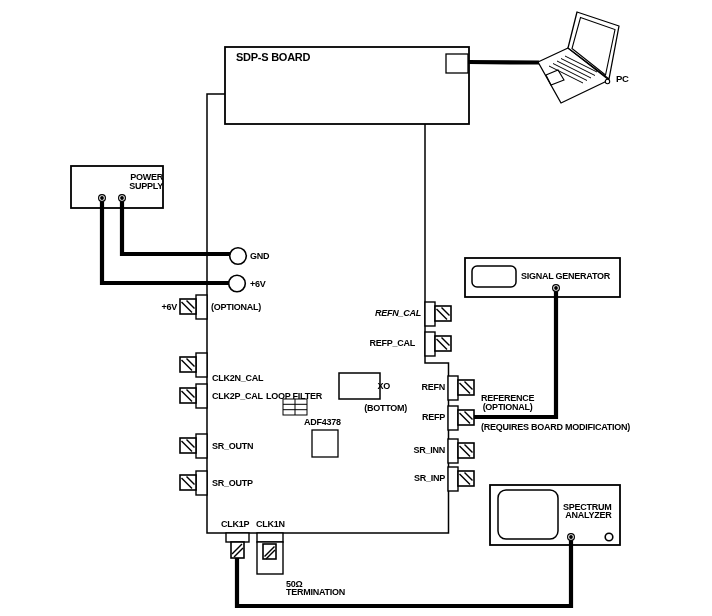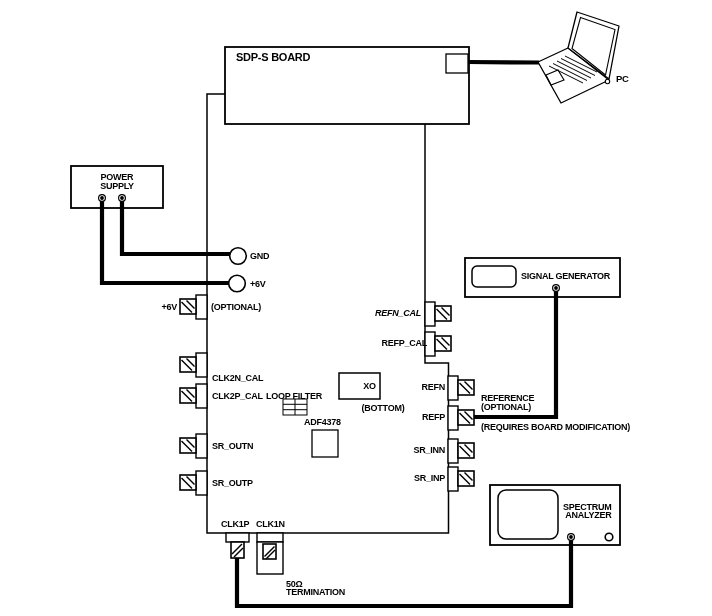--- a/index.html
+++ b/index.html
@@ -5,21 +5,21 @@
   html,body { margin:0; padding:0; background:#fff; }
   #canvas {
     position:relative; width:712px; height:616px; background:#ffffff;
     font-family:"Liberation Sans", sans-serif; overflow:hidden;
   }
   #canvas svg { position:absolute; left:0; top:0; }
   .lbl {
     position:absolute; font-weight:bold; font-size:9px; line-height:8.5px;
     letter-spacing:-0.25px; color:#000; white-space:nowrap;
   }
-  .ctr { text-align:center; }
+  .ctr { text-align:right; }
   .rt  { text-align:right; }
 </style>
 </head>
 <body>
 
 <div id="canvas">
 
   <svg width="712" height="616" viewBox="0 0 712 616">
     <defs>
       <g id="conn-left">
@@ -154,38 +154,38 @@
 
 
   <div class="lbl rt" style="right:535px; top:302.5px;">+6V</div>
   <div class="lbl" style="left:211px; top:302.5px;">(OPTIONAL)</div>
   <div class="lbl" style="left:212px; top:360.5px;margin-top:13px;">CLK2N_CAL</div>
   <div class="lbl" style="left:212px; top:391.5px;">CLK2P_CAL</div>
   <div class="lbl" style="left:212px; top:441.5px;">SR_OUTN</div>
   <div class="lbl" style="left:212px; top:478.5px;">SR_OUTP</div>
 
   <div class="lbl rt" style="right:291px; top:308.5px;font-style:italic;">REFN_CAL</div>
-  <div class="lbl rt" style="right:285px; top:338.5px;">REFP_CAL</div>
+  <div class="lbl rt" style="right:297px; top:338.5px;">REFP_CAL</div>
   <div class="lbl rt" style="right:267px; top:383px;">REFN</div>
   <div class="lbl rt" style="right:267px; top:413px;">REFP</div>
   <div class="lbl rt" style="right:267px; top:446px;">SR_INN</div>
   <div class="lbl rt" style="right:267px; top:474px;">SR_INP</div>
 
   <div class="lbl" style="left:221px; top:520px;">CLK1P</div>
   <div class="lbl" style="left:256px; top:520px;">CLK1N</div>
 
   <div class="lbl" style="left:286px; top:540.5px;margin-top:39px;">
     <div>50Ω</div>
     <div>TERMINATION</div>
   </div>
 
   <div class="lbl" style="left:266px; top:392px;">LOOP FILTER</div>
-  <div class="lbl ctr" style="left:339px; top:381.5px; width:61px;">XO</div>
+  <div class="lbl ctr" style="left:339px; top:381.5px; width:51px;">XO</div>
   <div class="lbl ctr" style="left:336px; top:403.5px; width:48px;margin-left:23px;">(BOTTOM)</div>
   <div class="lbl" style="left:304px; top:417.5px;">ADF4378</div>
 
-  <div class="lbl" style="left:481px; top:394px;">
+  <div class="lbl" style="left:481px; top:394px;text-align:center;">
     <div>REFERENCE</div>
     <div>(OPTIONAL)</div>
   </div>
   <div class="lbl" style="left:481px; top:422.5px;">(REQUIRES BOARD MODIFICATION)</div>
 
 </div>
 
 </body></html>

